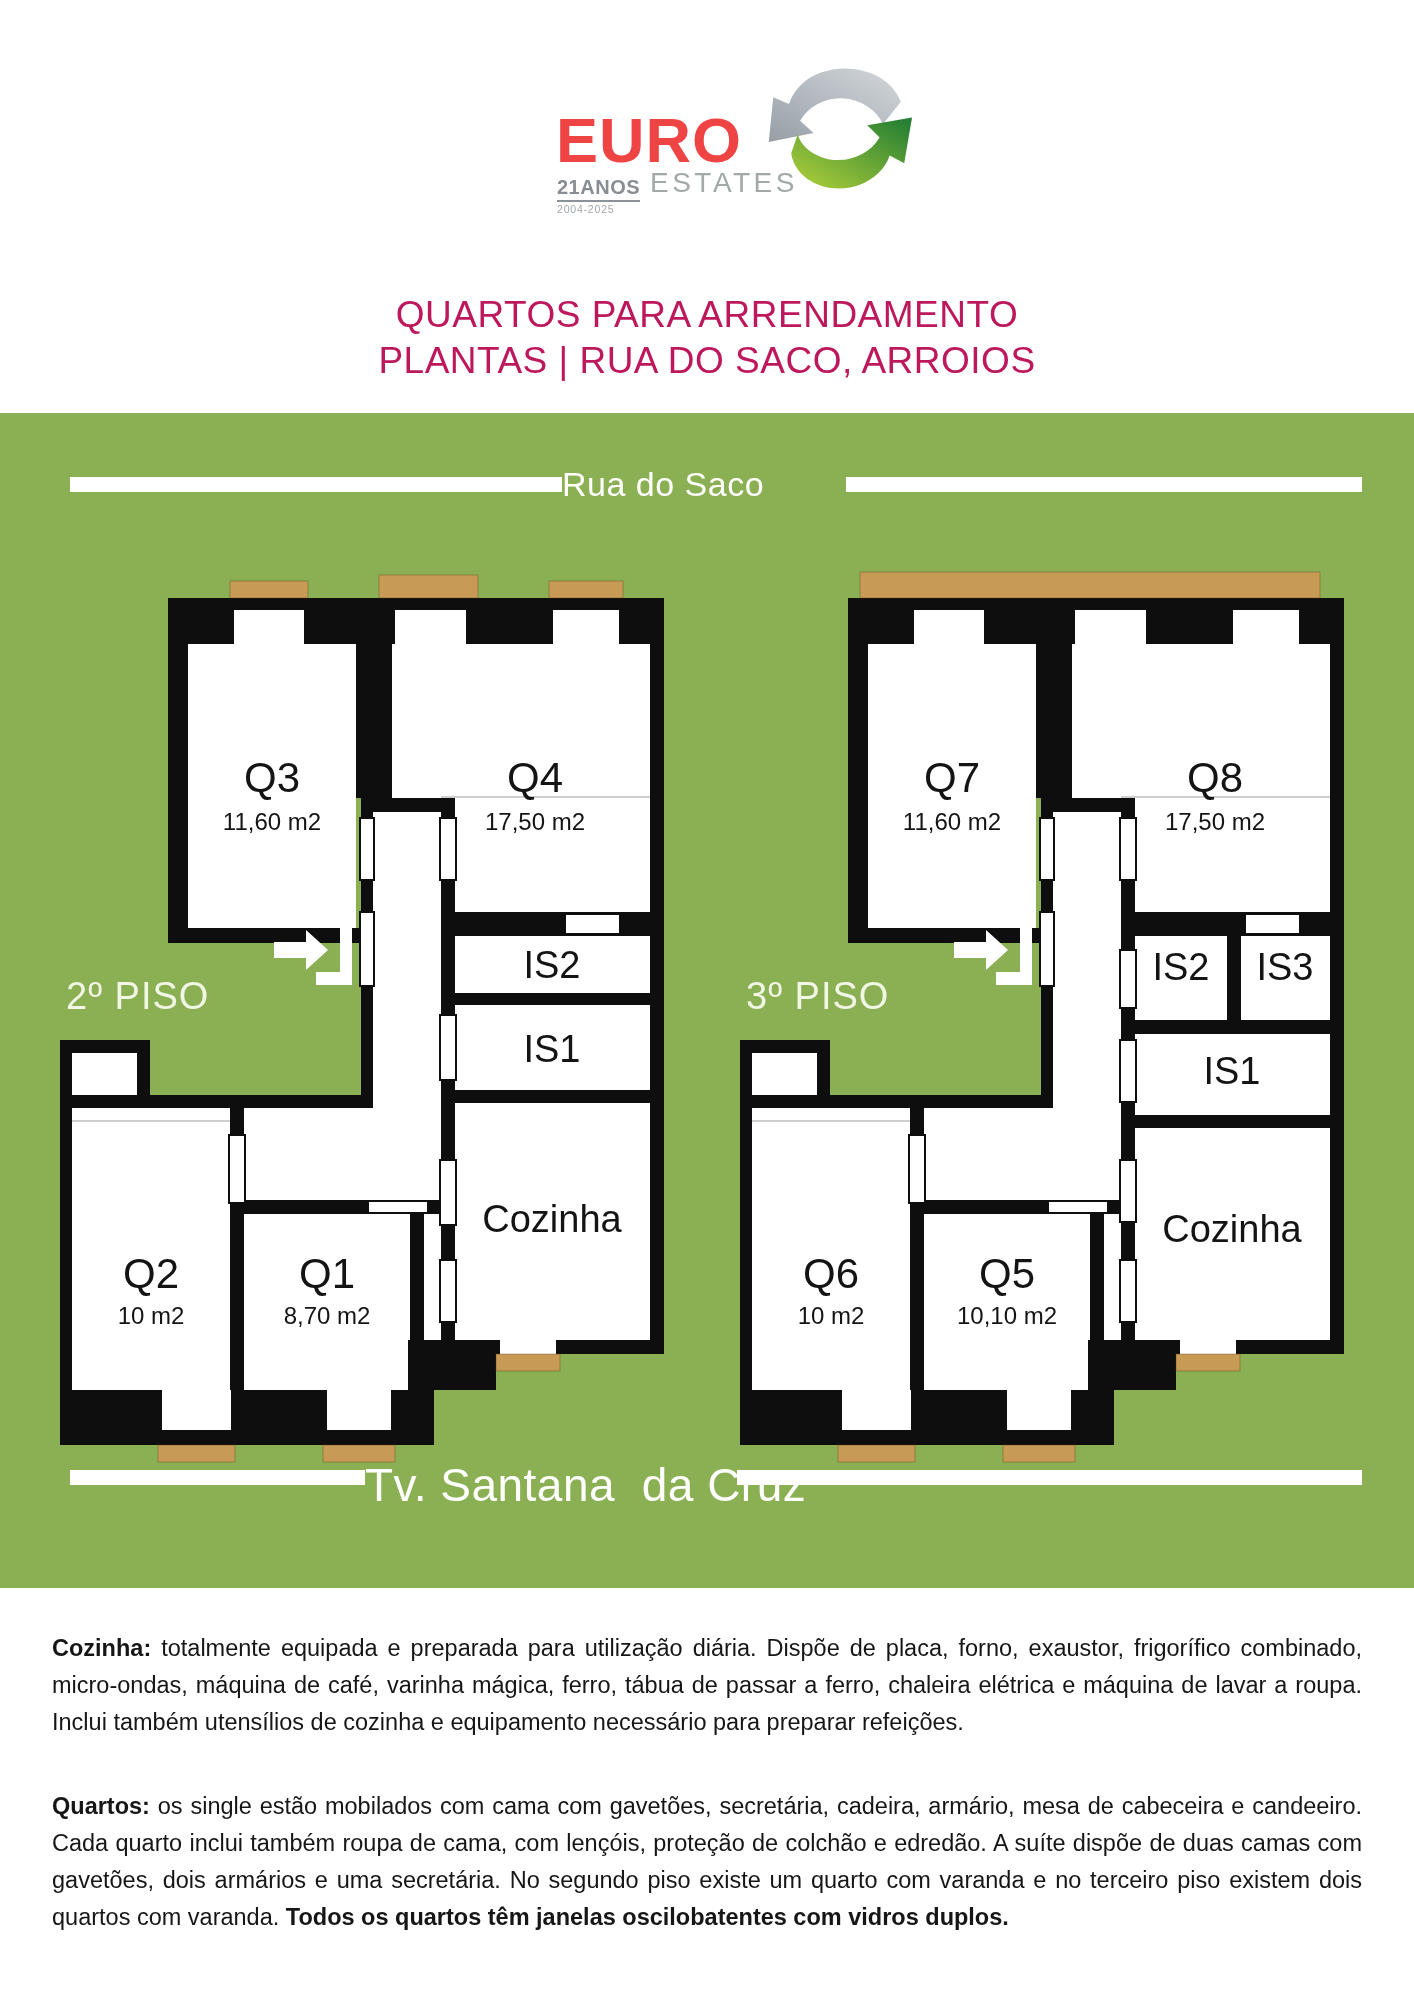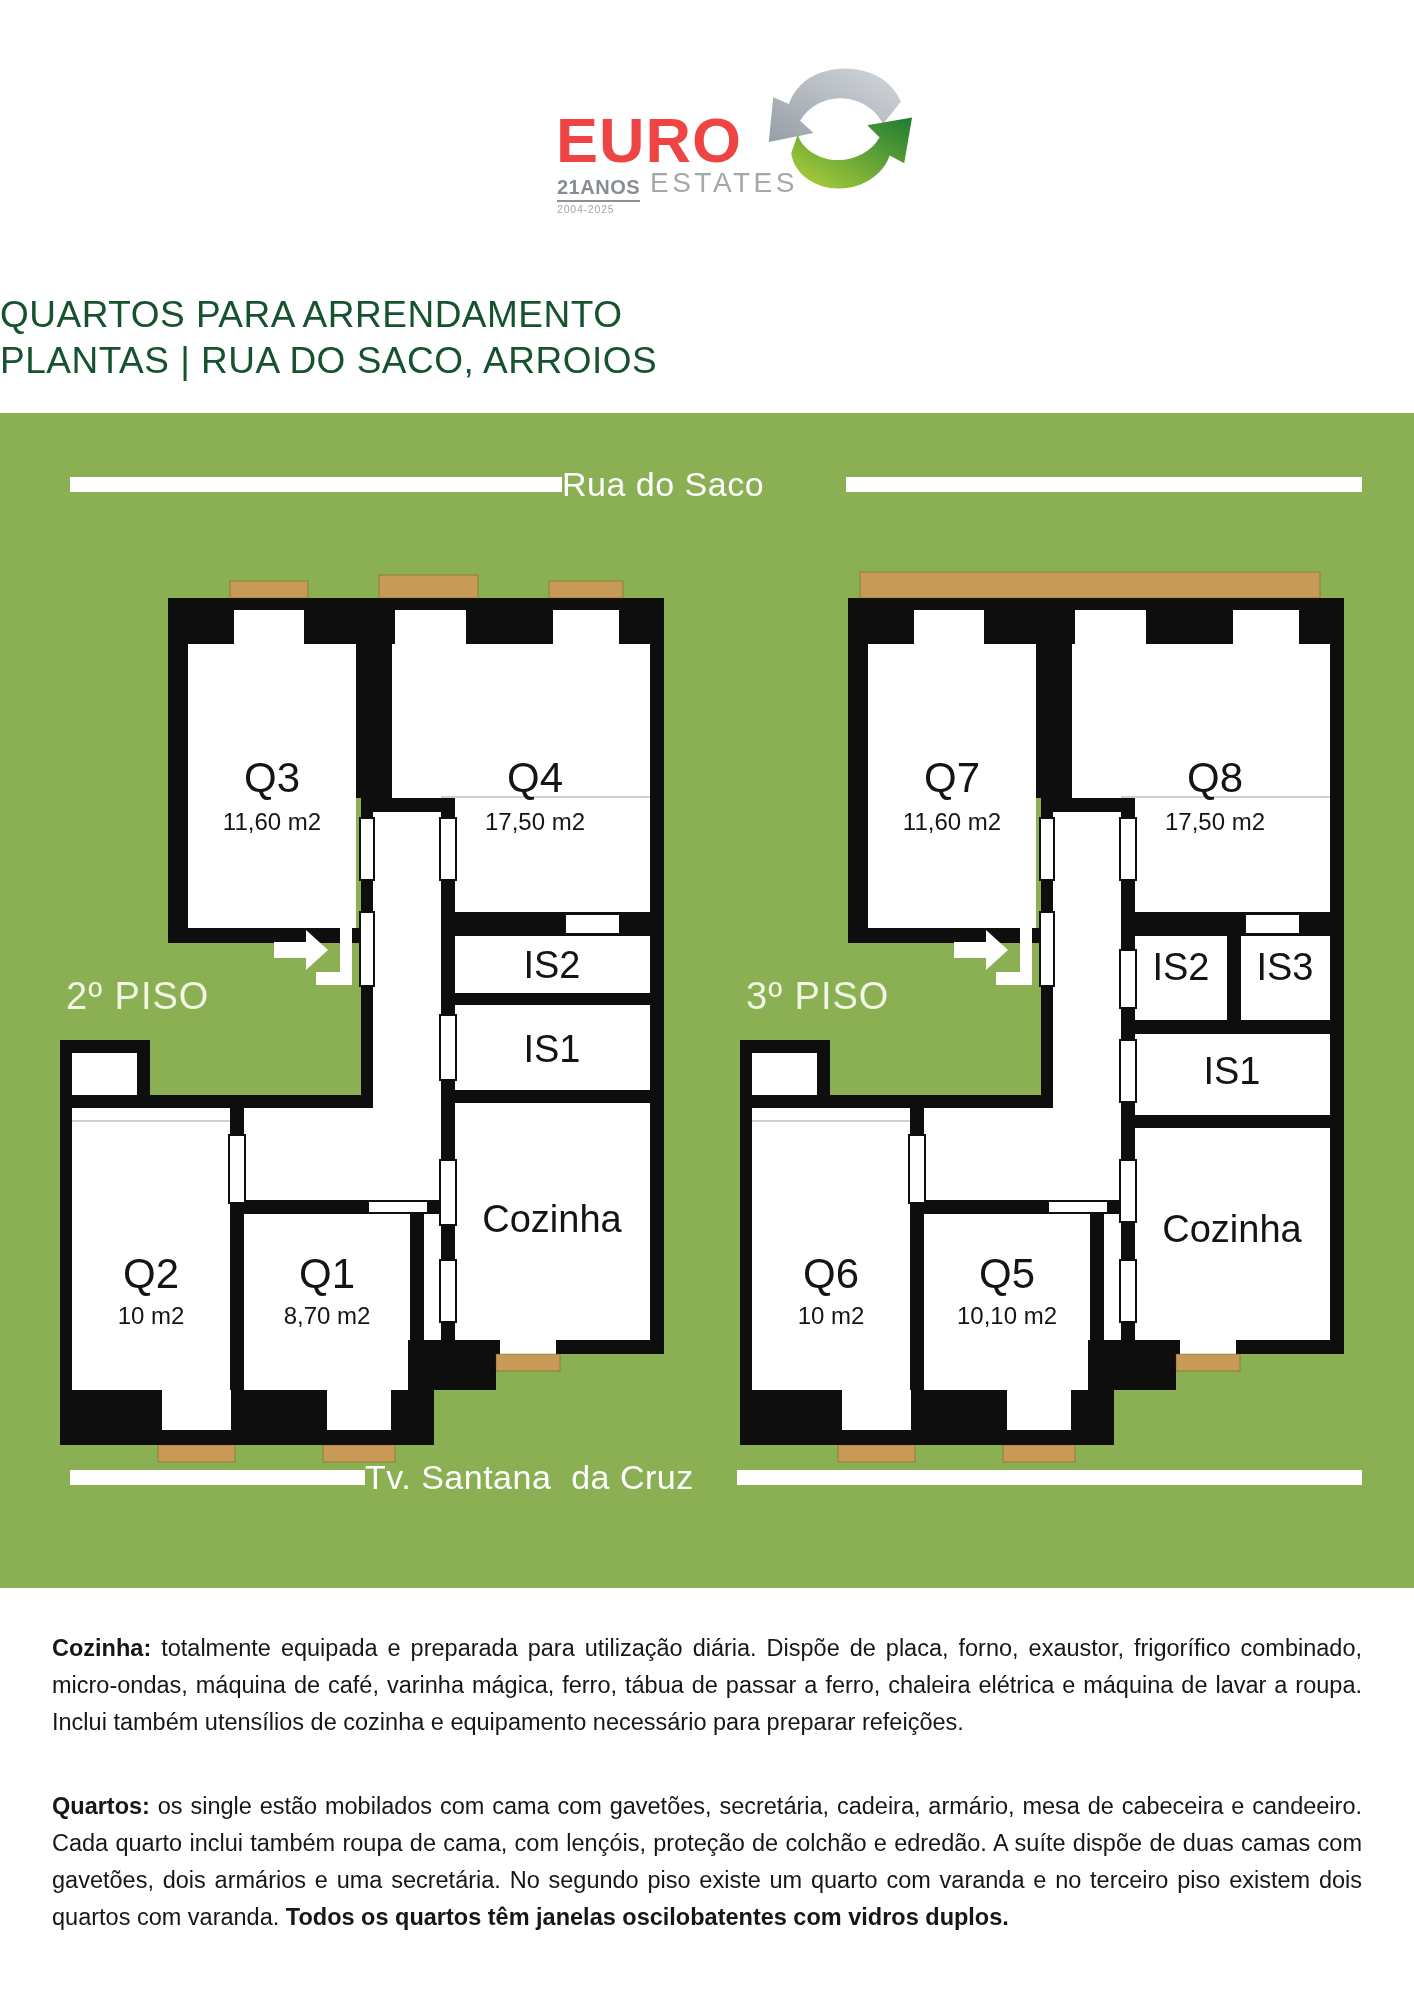--- a/index.html
+++ b/index.html
@@ -11,21 +11,21 @@
   .logo-euro{position:absolute;left:556px;top:110px;font-size:63px;font-weight:800;
              color:#ef4444;letter-spacing:1px;line-height:60px;}
   .logo-anos{position:absolute;left:557px;top:176px;font-size:20px;font-weight:800;
              color:#878D92;letter-spacing:.5px;border-bottom:2px solid #8B9196;padding-bottom:1px;}
   .logo-years{position:absolute;left:557px;top:203px;width:96px;text-align:left;
               font-size:10.5px;color:#A2A7AC;letter-spacing:.8px;}
   .logo-estates{position:absolute;left:650px;top:167px;font-size:28px;font-weight:400;
                 color:#A3A8A9;letter-spacing:3.5px;}
 
   
-  .title{position:absolute;left:0;top:292px;width:1414px;color:#14532d;}
+  .title{position:absolute;left:0;top:292px;width:1414px;text-align:center;color:#be185d;}
   .title .l1,.title .l2{font-size:37px;font-weight:500;letter-spacing:.5px;line-height:46px;}
 
   
   .band{position:absolute;left:0;top:413px;width:1414px;height:1175px;background:#8BB053;}
   .street-bar{position:absolute;height:15px;background:#ffffff;}
   .street-label{position:absolute;color:#ffffff;font-size:34px;font-weight:400;
                 letter-spacing:.5px;text-align:left;white-space:pre;}
   .piso-label{position:absolute;color:#F2F6E5;font-size:38px;font-weight:300;letter-spacing:1px;margin-top:24px;}
 
   
@@ -249,21 +249,21 @@
       <text class="slbl" x="545" y="420" text-anchor="middle">IS3</text>
       <text class="slbl" x="492" y="524" text-anchor="middle">IS1</text>
       <text class="slbl" x="492" y="682" text-anchor="middle">Cozinha</text>
       <text class="rlbl" x="91" y="728" text-anchor="middle">Q6</text>
       <text class="albl" x="91" y="764" text-anchor="middle">10 m2</text>
       <text class="rlbl" x="267" y="728" text-anchor="middle">Q5</text>
       <text class="albl" x="267" y="764" text-anchor="middle">10,10 m2</text>
     </svg>
 
     <div class="street-bar" style="left:70px;top:1057px;width:295px;"></div>
-    <div class="street-label" style="left:365px;top:1045px;width:372px;font-size:34px;">Tv. Santana  da Cruz</div>
+    <div class="street-label" style="left:365px;top:1045px;width:372px;font-size:46px;">Tv. Santana  da Cruz</div>
     <div class="street-bar" style="left:737px;top:1057px;width:625px;"></div>
   </div>
 
   <div class="para" style="top:1630px;">
     <b>Cozinha:</b>
     <span>totalmente equipada e preparada para utilização diária. Dispõe de placa, forno, exaustor, frigorífico combinado, micro-ondas, máquina de café, varinha mágica, ferro, tábua de passar a ferro, chaleira elétrica e máquina de lavar a roupa. Inclui também utensílios de cozinha e equipamento necessário para preparar refeições.</span>
     <b></b>
   </div>
 
   <div class="para" style="top:1788px;">

